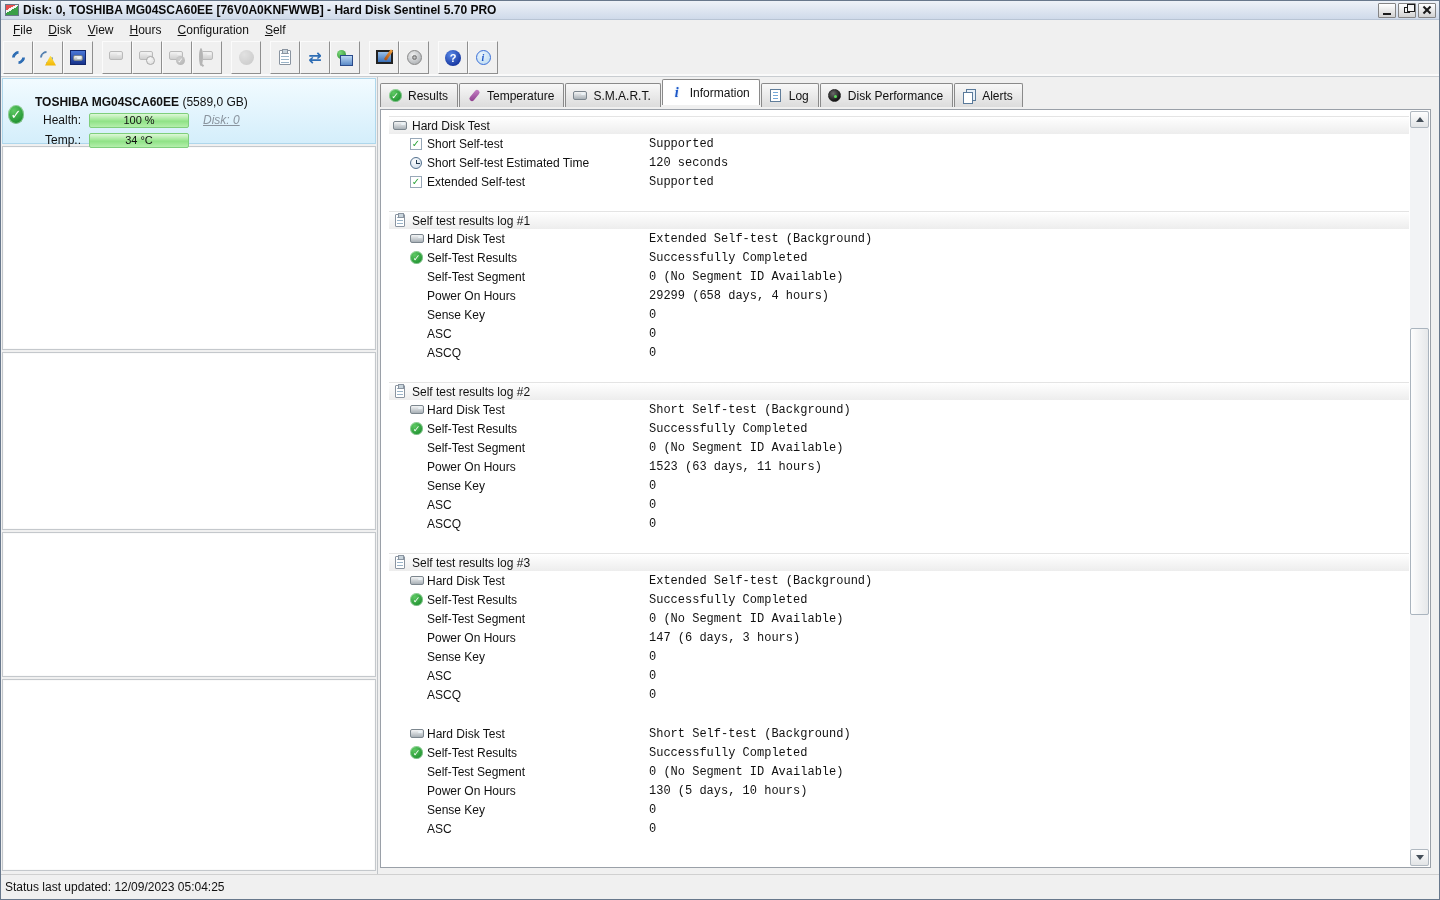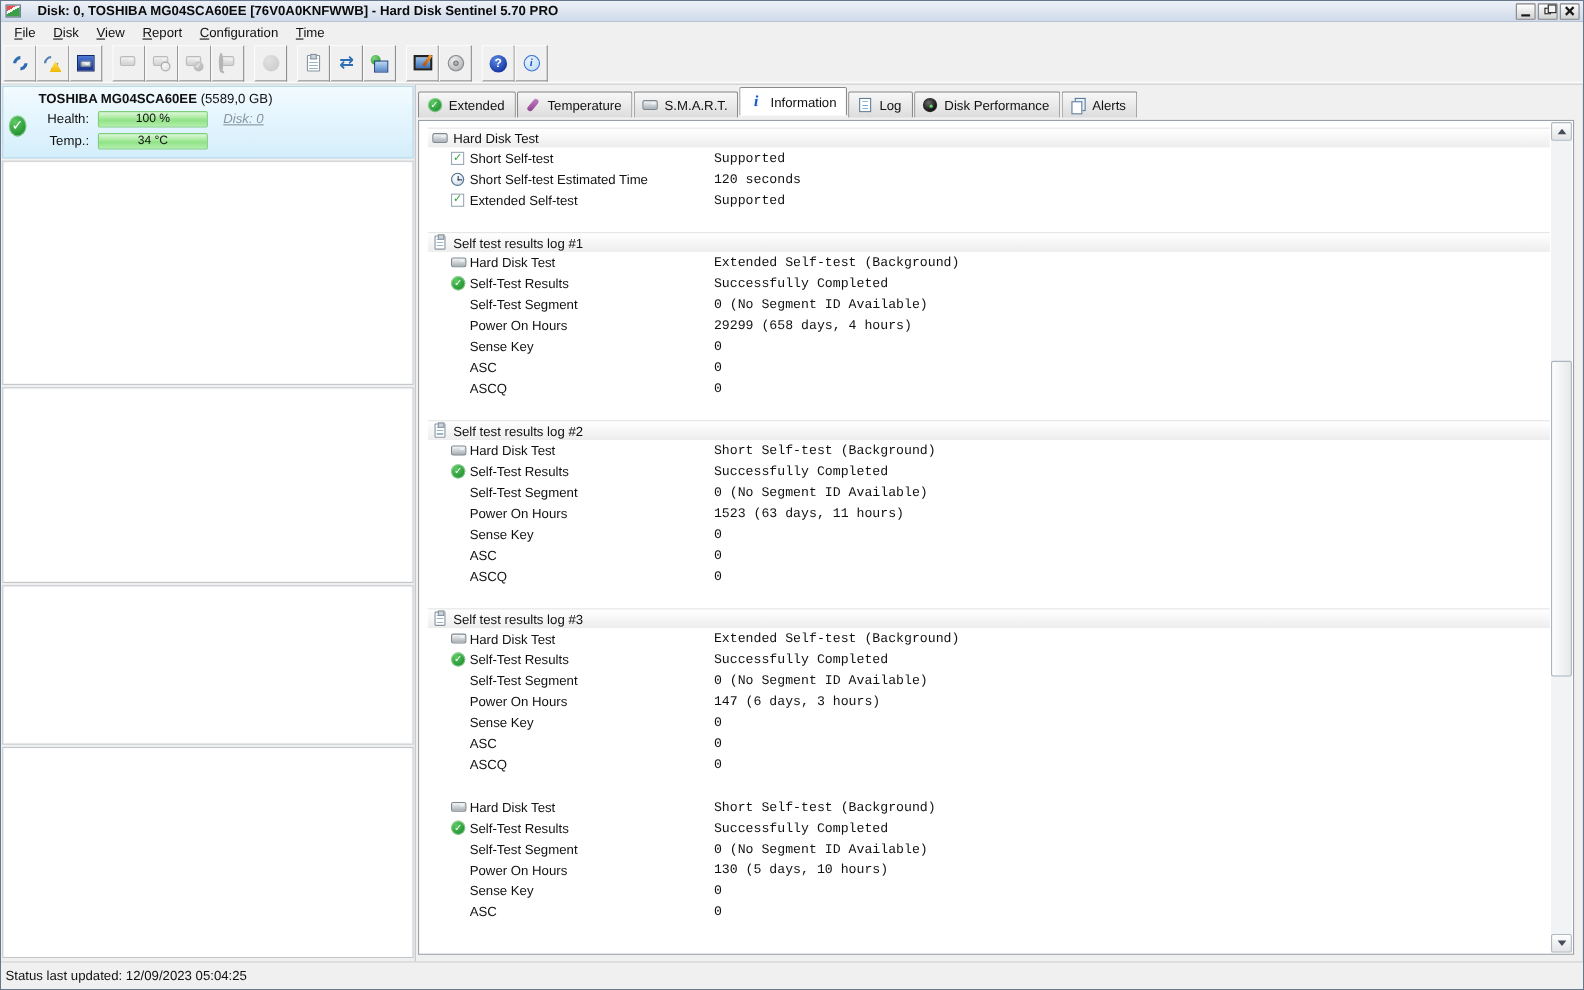--- a/index.html
+++ b/index.html
@@ -6,21 +6,21 @@
   html,body { width:1440px; height:900px; overflow:hidden; background:#9aa4ae;
               font-family:"Liberation Sans","DejaVu Sans",sans-serif; font-size:12px; color:#111; }
   .window { position:absolute; inset:0; border:1px solid #68788c; background:#f0f0f0;
             display:flex; flex-direction:column; }
 
   
   .titlebar { height:19px; background:linear-gradient(#eef2f8,#cfdaea);
               border-bottom:1px solid #b8c4d4; display:flex; align-items:center; padding:0 3px; }
   .app-icon { width:14px; height:12px; margin:0 4px 0 1px; border:1px solid #667788;
               background:linear-gradient(150deg,#e85050 32%,#f6f6f6 32% 48%,#3aa048 48%); flex:0 0 auto; }
-  .title-text { font-weight:700; color:#0a0a0a; white-space:nowrap; overflow:hidden; flex:1;margin-left:11px; }
+  .title-text { font-weight:700; color:#0a0a0a; white-space:nowrap; overflow:hidden; flex:1; }
   .wbtns { display:flex; align-items:center; }
   .wbtn { width:18px; height:15px; margin-left:2px; background:linear-gradient(#ffffff,#d2d2d2);
           border:1px solid #848484; border-radius:1px; display:flex; align-items:center; justify-content:center; }
   .g-min { width:8px; height:2px; background:#1a1a1a; margin-top:7px; }
   .g-restore { width:6px; height:6px; border:1px solid #1a1a1a; background:#f4f4f4; position:relative; }
   .g-restore::before { content:""; position:absolute; left:2px; top:-4px; width:6px; height:6px;
                        border:1px solid #1a1a1a; background:#f4f4f4; }
   .g-close { width:10px; height:10px; position:relative; }
   .g-close::before,.g-close::after { content:""; position:absolute; left:0px; top:4px; width:10px; height:2px; background:#1a1a1a; }
   .g-close::before { transform:rotate(45deg);} .g-close::after { transform:rotate(-45deg);}
@@ -36,21 +36,21 @@
   .tb-group { display:flex; margin-right:9px; }
   .tb-btn { width:30px; height:33px; background:#f0f0f0; border:1px solid;
             border-color:#fbfbfb #8f8f8f #8f8f8f #fbfbfb; display:flex; align-items:center; justify-content:center; }
   .tb-btn.disabled .icon-slot { filter:grayscale(1) opacity(.5); }
 
   
   .main { flex:1; display:flex; min-height:0; }
   .sidebar { width:377px; border-right:1px solid #c0c4c8; padding:1px; display:flex; flex-direction:column; background:#f0f0f0; }
   .disk-panel { height:66px; margin-bottom:2px; border:1px solid #aed7ec; background:linear-gradient(#f2fbff,#d4eefb);
                 position:relative; flex:0 0 auto; }
-  .disk-title { padding:4px 0 1px 32px; white-space:nowrap; }
+  .disk-title { padding:16px 0 1px 32px; white-space:nowrap; }
   .disk-name { font-weight:700; }
   .disk-check { position:absolute; left:5px; top:27px; }
   .disk-row { display:flex; align-items:center; height:20px; margin-left:30px; }
   .disk-row .lbl { width:48px; text-align:right; margin-right:8px; }
   .hbar { width:100px; height:15px; border:1px solid #7fcf7c; border-radius:2px; text-align:left;
           background:linear-gradient(#def8d8,#a2e898 45%,#8fe286 55%,#b4efac);
           font-size:11px; display:flex; align-items:center; justify-content:center; }
   .disk-extra { margin-left:14px; color:#8a949e; font-style:italic;text-decoration:underline; }
   .side-panel { background:#fff; border:1px solid #c4c8cc; margin-bottom:2px; flex:0 0 auto; box-shadow:inset 0 0 0 1px #fafafa; }
   .sp-1 { height:204px; } .sp-2 { height:178px; } .sp-3 { height:145px; } .sp-4 { flex:1; }
@@ -182,23 +182,23 @@
       <span class="wbtn">
           <span class="g-close"></span>
         </span>
     </span>
   </div>
 
   <div class="menubar">
       <span class="menu-item">File</span>
       <span class="menu-item">Disk</span>
       <span class="menu-item">View</span>
-      <span class="menu-item">Report</span>
+      <span class="menu-item">Hours</span>
       <span class="menu-item">Configuration</span>
-      <span class="menu-item">Time</span>
+      <span class="menu-item">Self</span>
     </div>
 
   <div class="toolbar">
       <span class="tb-group">
         <span class="tb-btn">
           <span class="icon-slot">
             <span class="ti-refresh"></span>
           </span>
         </span>
         <span class="tb-btn">
@@ -321,21 +321,21 @@
       <div class="side-panel sp-2"></div>
       <div class="side-panel sp-3"></div>
       <div class="side-panel sp-4"></div>
     </div>
 
     <div class="rightpane">
       <div class="tabbar"><span class="tab">
     <span class="icon-slot">
               <span class="ic-ccircle">✓</span>
             </span>
-    <span class="tab-label">Extended</span>
+    <span class="tab-label">Results</span>
   </span><span class="tab">
     <span class="icon-slot">
               <span class="ic-thermo"></span>
             </span>
     <span class="tab-label">Temperature</span>
   </span><span class="tab">
     <span class="icon-slot">
               <span class="ic-disk"></span>
             </span>
     <span class="tab-label">S.M.A.R.T.</span>

